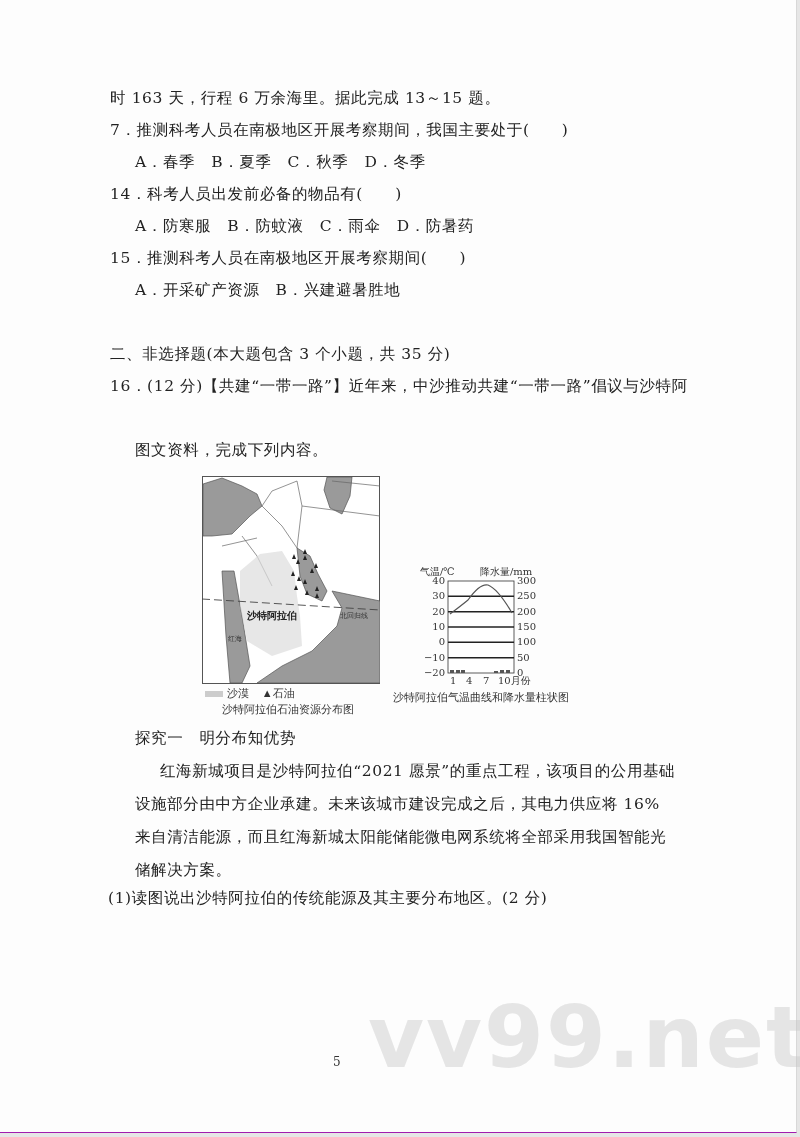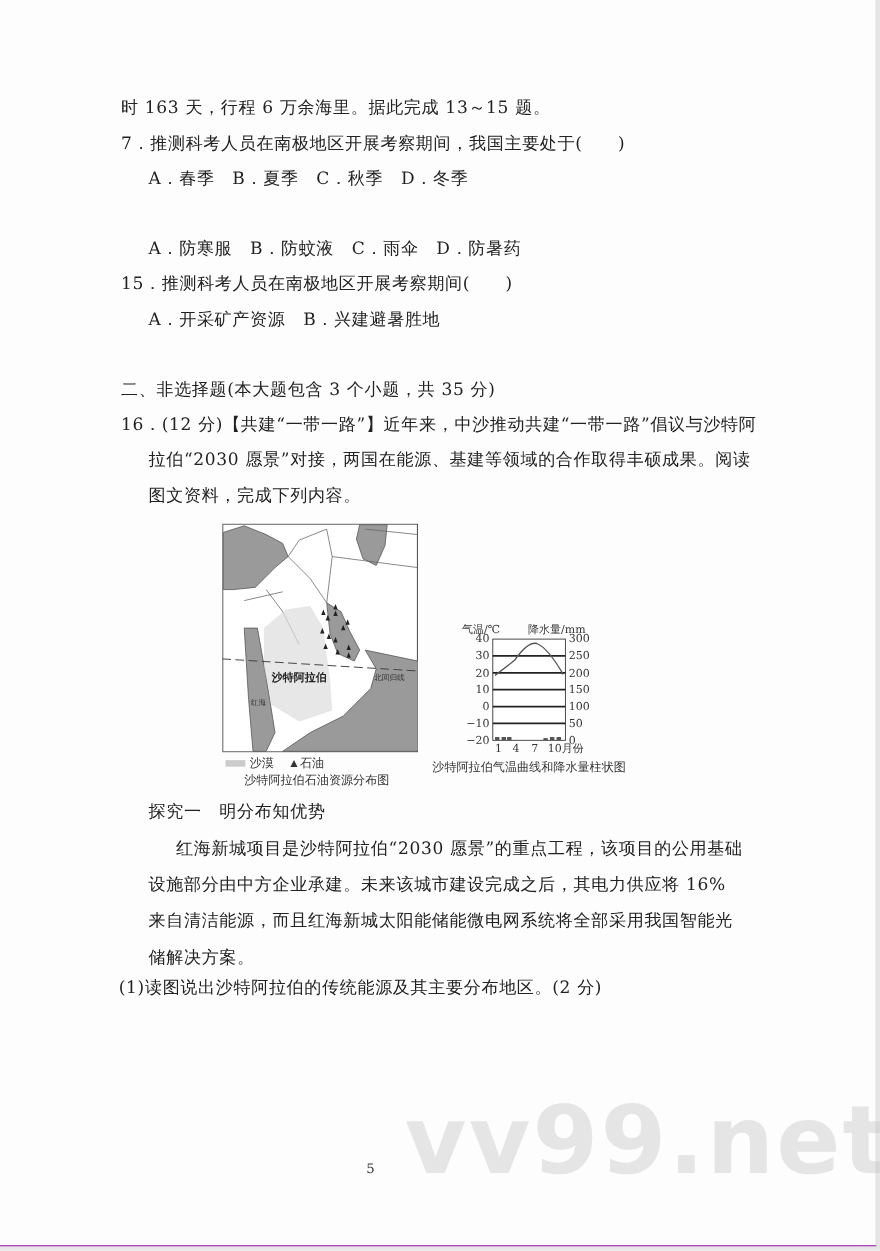--- a/index.html
+++ b/index.html
@@ -27,31 +27,33 @@
 
 <div class="page">
 
   <div class="line" style="left:110px;top:88px">时 163 天，行程 6 万余海里。据此完成 13～15 题。</div>
 
   <div class="line" style="left:110px;top:120px">
     <span>7．</span><span>推测科考人员在南极地区开展考察期间，我国主要处于(　　)</span>
   </div>
   <div class="line" style="left:135px;top:152px">A．春季　B．夏季　C．秋季　D．冬季</div>
 
+  <div class="line" style="left:110px;top:184px">
+    <span>14．</span><span>科考人员出发前必备的物品有(　　)</span>
+  </div>
   <div class="line" style="left:135px;top:216px">A．防寒服　B．防蚊液　C．雨伞　D．防暑药</div>
 
   <div class="line" style="left:110px;top:248px">
     <span>15．</span><span>推测科考人员在南极地区开展考察期间(　　)</span>
   </div>
   <div class="line" style="left:135px;top:280px">A．开采矿产资源　B．兴建避暑胜地</div>
 
   <div class="line" style="left:110px;top:344px">二、非选择题(本大题包含 3 个小题，共 35 分)</div>
 
   <div class="line" style="left:110px;top:376px">16．(12 分)【共建“一带一路”】近年来，中沙推动共建“一带一路”倡议与沙特阿</div>
-  <div class="line" style="left:135px;top:408px">拉伯“2030 愿景”对接，两国在能源、基建等领域的合作取得丰硕成果。阅读</div>
   <div class="line" style="left:135px;top:440px">图文资料，完成下列内容。</div>
 
   <svg class="fig-map" viewBox="0 0 178 208">
     <rect x="0.5" y="0.5" width="177" height="207" fill="#fff" stroke="#555" stroke-width="1"></rect>
 
     <path d="M1 8 L20 2 L40 10 L55 18 L60 30 L48 40 L30 58 L10 60 L1 60 Z" fill="#9a9a9a" stroke="#555" stroke-width="0.7"></path>
 
     <path d="M125 1 L150 1 L148 20 L140 38 L128 32 L122 14 Z" fill="#9a9a9a" stroke="#555" stroke-width="0.7"></path>
 
     <path d="M20 95 L32 95 L40 140 L48 190 L40 207 L28 207 L24 160 Z" fill="#9a9a9a" stroke="#555" stroke-width="0.7"></path>
@@ -133,21 +135,21 @@
     <g class="axlab">
       <text x="60" y="119">1</text>
         <text x="76" y="119">4</text>
         <text x="93" y="119">7</text>
         <text x="108" y="119">10月份</text>
     </g>
   </svg>
   <div class="fig-caption" style="left:393px;top:690px">沙特阿拉伯气温曲线和降水量柱状图</div>
 
   <div class="line" style="left:135px;top:728px">探究一　明分布知优势</div>
-  <div class="line" style="left:160px;top:761px">红海新城项目是沙特阿拉伯“2030 愿景”的重点工程，该项目的公用基础</div>
+  <div class="line" style="left:160px;top:761px">红海新城项目是沙特阿拉伯“2021 愿景”的重点工程，该项目的公用基础</div>
   <div class="line" style="left:135px;top:794px">设施部分由中方企业承建。未来该城市建设完成之后，其电力供应将 16%</div>
   <div class="line" style="left:135px;top:827px">来自清洁能源，而且红海新城太阳能储能微电网系统将全部采用我国智能光</div>
   <div class="line" style="left:135px;top:860px">储解决方案。</div>
   <div class="line" style="left:108px;top:888px">(1)读图说出沙特阿拉伯的传统能源及其主要分布地区。(2 分)</div>
 
 
   <div class="watermark">vv99.net</div>
   <div class="pagenum">5</div>
 </div>
 

